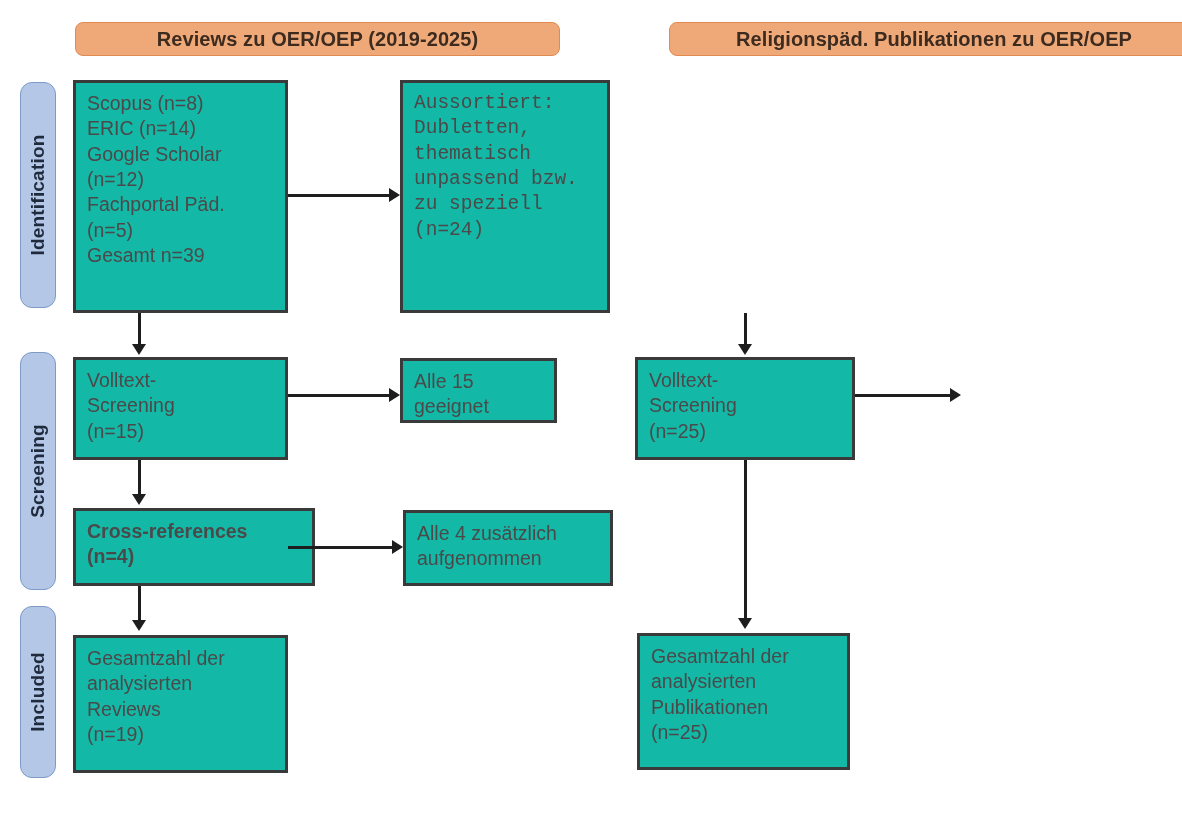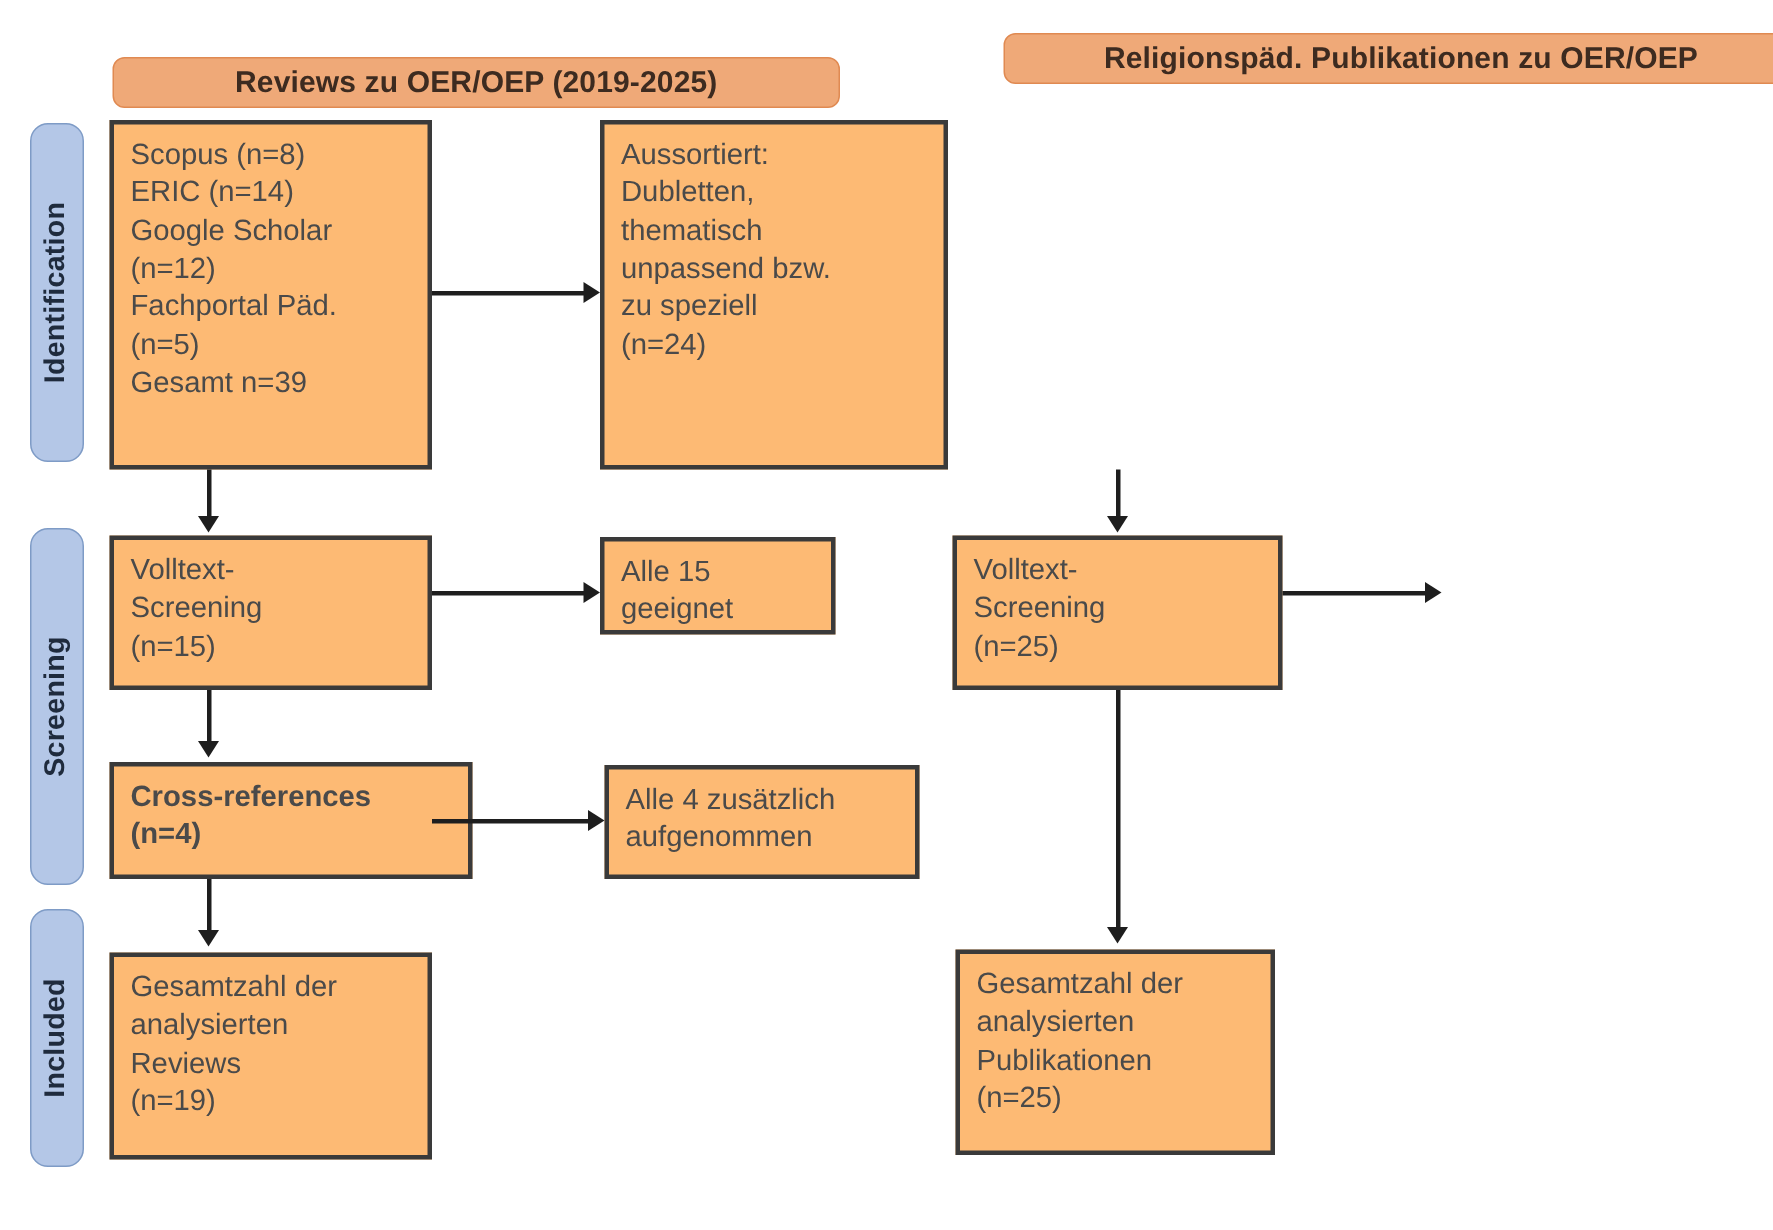--- a/index.html
+++ b/index.html
@@ -51,21 +51,21 @@
     white-space: nowrap;
     font-weight: bold;
     font-size: 19px;
     color: #1f2b3d;
     letter-spacing: 0.2px;
   }
 
   
   .node {
     position: absolute;
-    background: #fdba74;
+    background: #14b8a6;
     border: 3px solid #3a3a3a;
     box-sizing: border-box;
     padding: 8px 10px 21px 11px;
     color: #4a4a4a;
     font-size: 19.5px;
     line-height: 1.30;
     white-space: pre-line;
     overflow: hidden;
   }
   .node.dense {
@@ -99,21 +99,21 @@
     border-top: 7px solid transparent;
     border-bottom: 7px solid transparent;
     border-left: 11px solid #1e1e1e;
   }
 </style>
 </head>
 <body>
 
 <div id="canvas">
 
-  <div class="col-header" style="left:75px; top:22px; width:485px; height:34px;margin-top:16px;">Reviews zu OER/OEP (2019-2025)</div>
+  <div class="col-header" style="left:75px; top:22px; width:485px; height:34px;">Reviews zu OER/OEP (2019-2025)</div>
 
   <div class="col-header" style="left:633px; top:22px; width:530px; height:34px;margin-left:36px;">Religionspäd. Publikationen zu OER/OEP</div>
 
   <div class="stage-pill" style="left:20px; top:82px; width:36px; height:226px;">
     <span class="stage-label">Identification</span>
   </div>
 
   <div class="stage-pill" style="left:20px; top:352px; width:36px; height:238px;">
     <span class="stage-label">Screening</span>
   </div>
@@ -123,21 +123,21 @@
   </div>
 
   <div class="node" style="left:73px; top:80px; width:215px; height:233px;">Scopus (n=8)
 ERIC (n=14)
 Google Scholar
 (n=12)
 Fachportal Päd.
 (n=5)
 Gesamt n=39</div>
 
-  <div class="node" style="left:400px; top:80px; width:232px; height:233px;">Aussortiert:
+  <div class="node" style="left:400px; top:80px; width:210px; height:233px;font-family:Liberation Mono, monospace;">Aussortiert:
 Dubletten,
 thematisch
 unpassend bzw.
 zu speziell
 (n=24)</div>
 
   <div class="node" style="left:73px; top:357px; width:215px; height:103px;">Volltext-
 Screening
 (n=15)</div>
 

